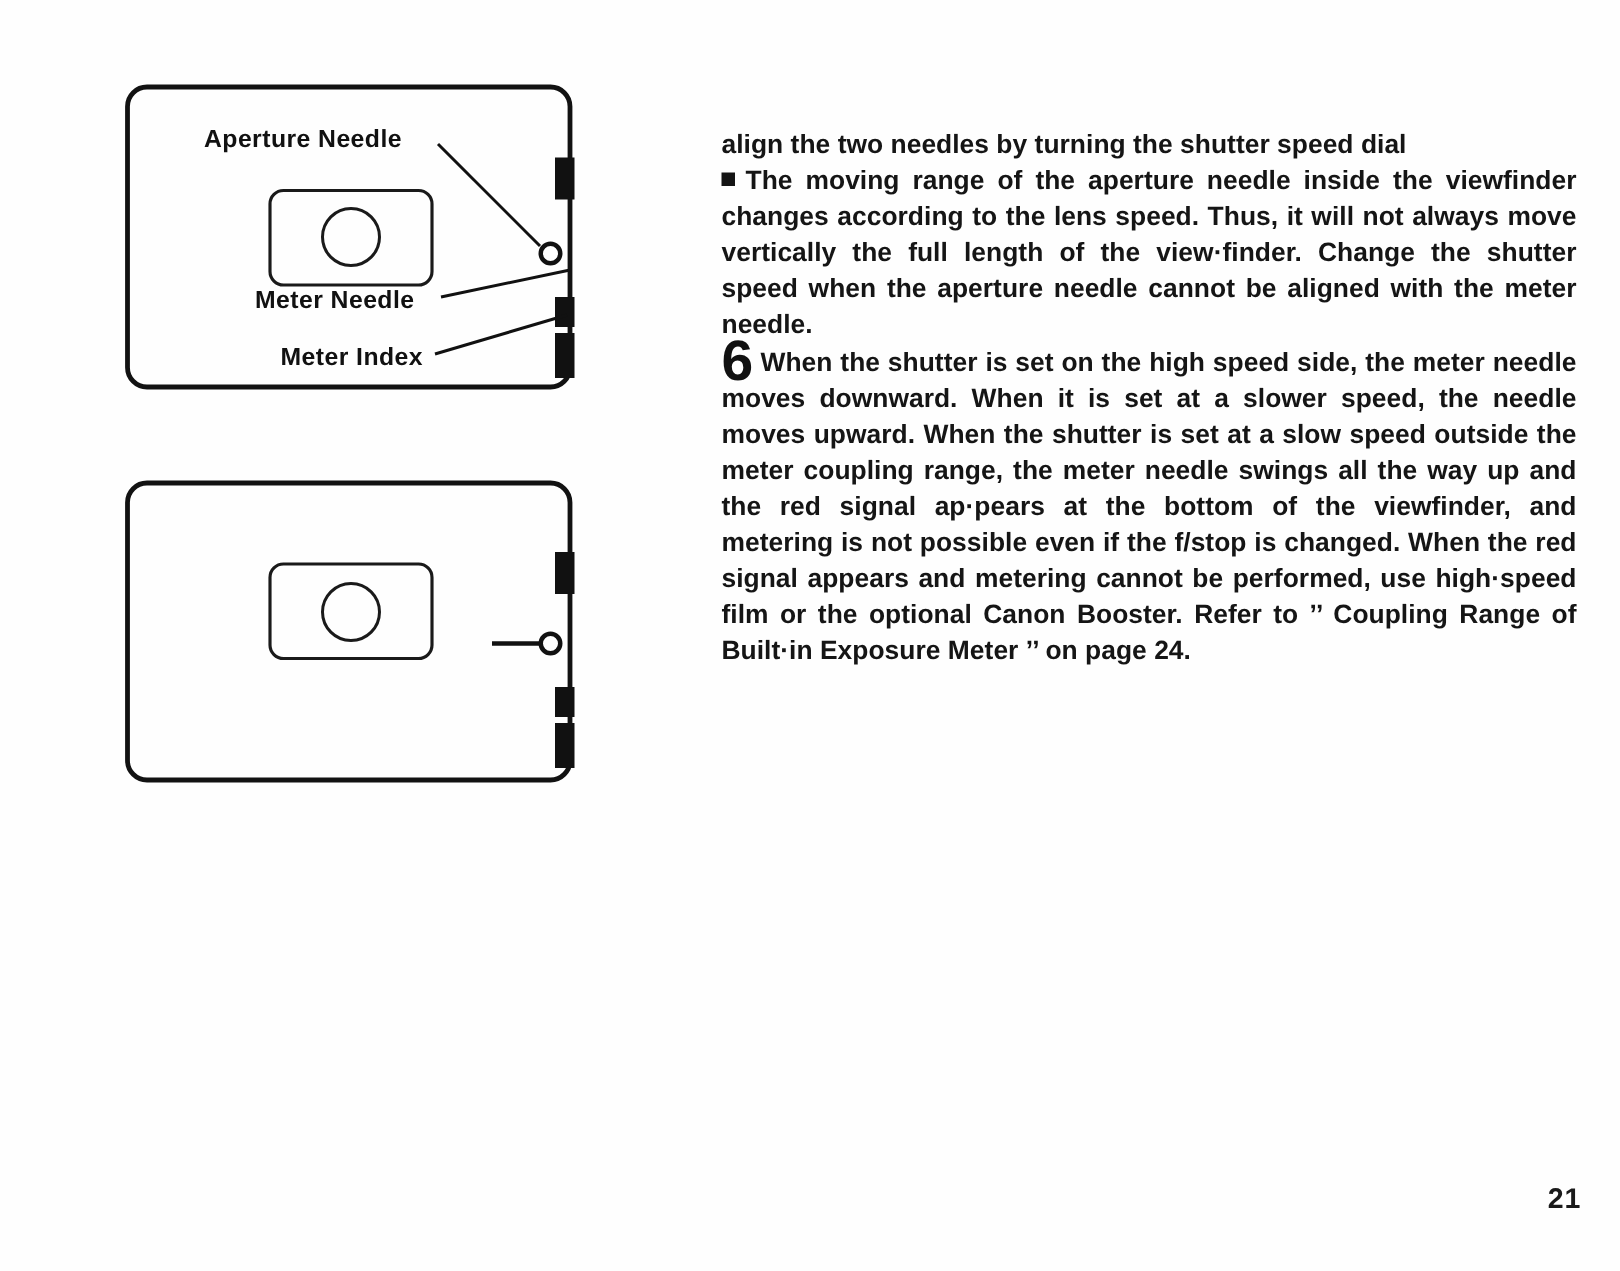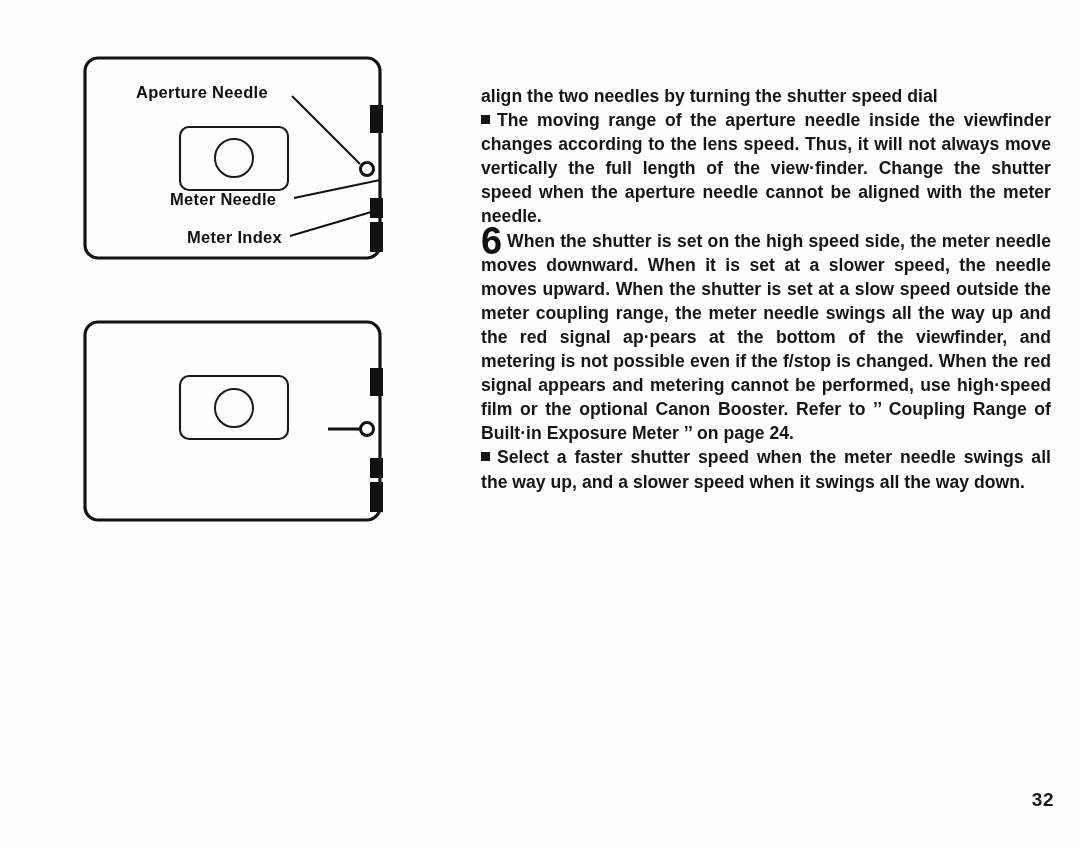--- a/index.html
+++ b/index.html
@@ -202,20 +202,19 @@
 
     <p class="para lead">align the two needles by turning the shutter speed dial</p>
 
     <p class="para"><span class="bullet-sq"></span><span>The moving range of the aperture needle inside the viewfinder changes according to the lens speed.  Thus, it will not always move vertically the full length of the view·finder.  Change the shutter speed when the aperture needle cannot be aligned with the meter needle.</span></p>
 
     <div class="para step">
       <span class="numeral">6</span>
       <div class="step-body">When the shutter is set on the high speed side, the meter needle moves downward.  When it is set at a slower speed, the needle moves upward.  When the shutter is set at a slow speed outside the meter coupling range, the meter needle swings all the way up and the red signal ap·pears at the bottom of the viewfinder, and metering is not possible even if the f/stop is changed.   When the red signal appears and metering cannot be performed, use high·speed film or the optional Canon Booster. Refer to ’’ Coupling Range of Built·in Exposure Meter ’’ on page 24.</div>
     </div>
 
-    <p class="para"><span class="bullet-sq"></span><span>Select a faster shutter speed when the meter needle swings all the way up, and a slower speed when it swings all the way down.</span></p>
 
 
   </div>
 
-  <div id="page-number">32</div>
+  <div id="page-number">21</div>
 
 </div>
 
 </body></html>

